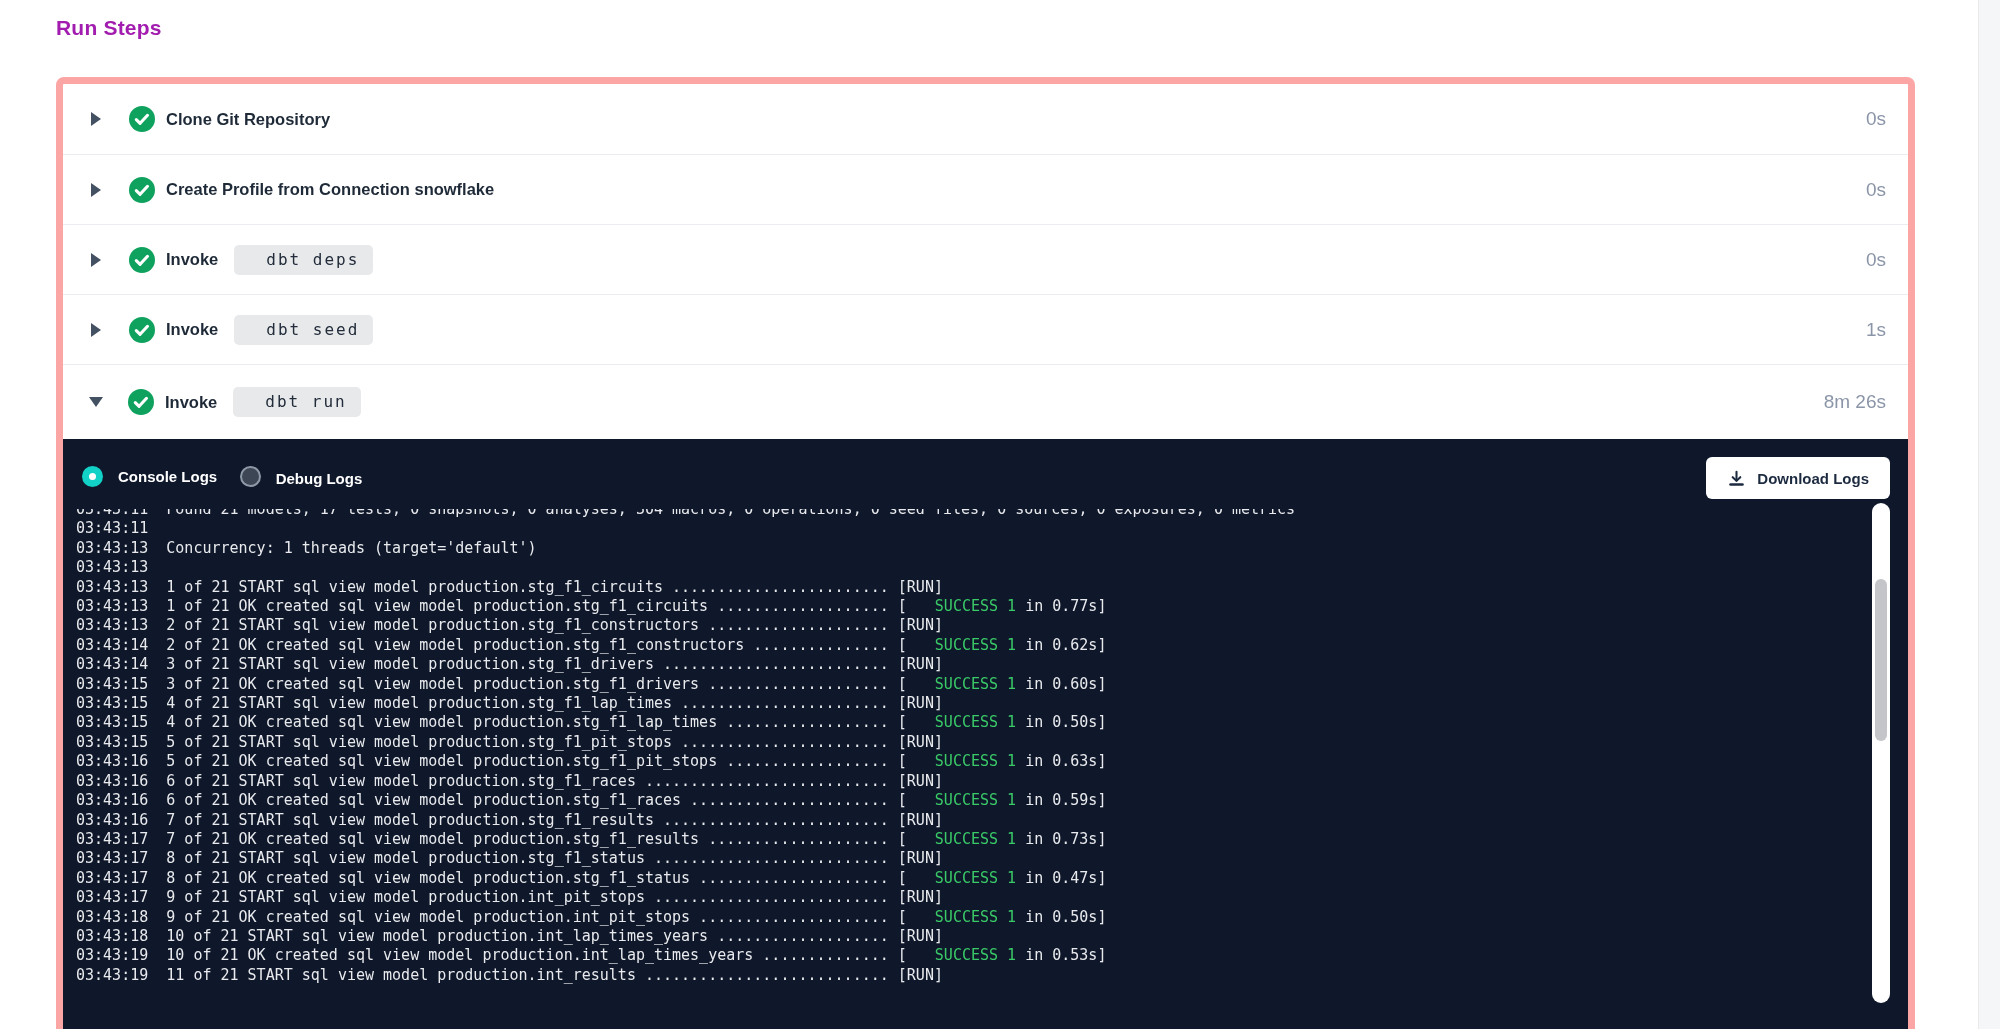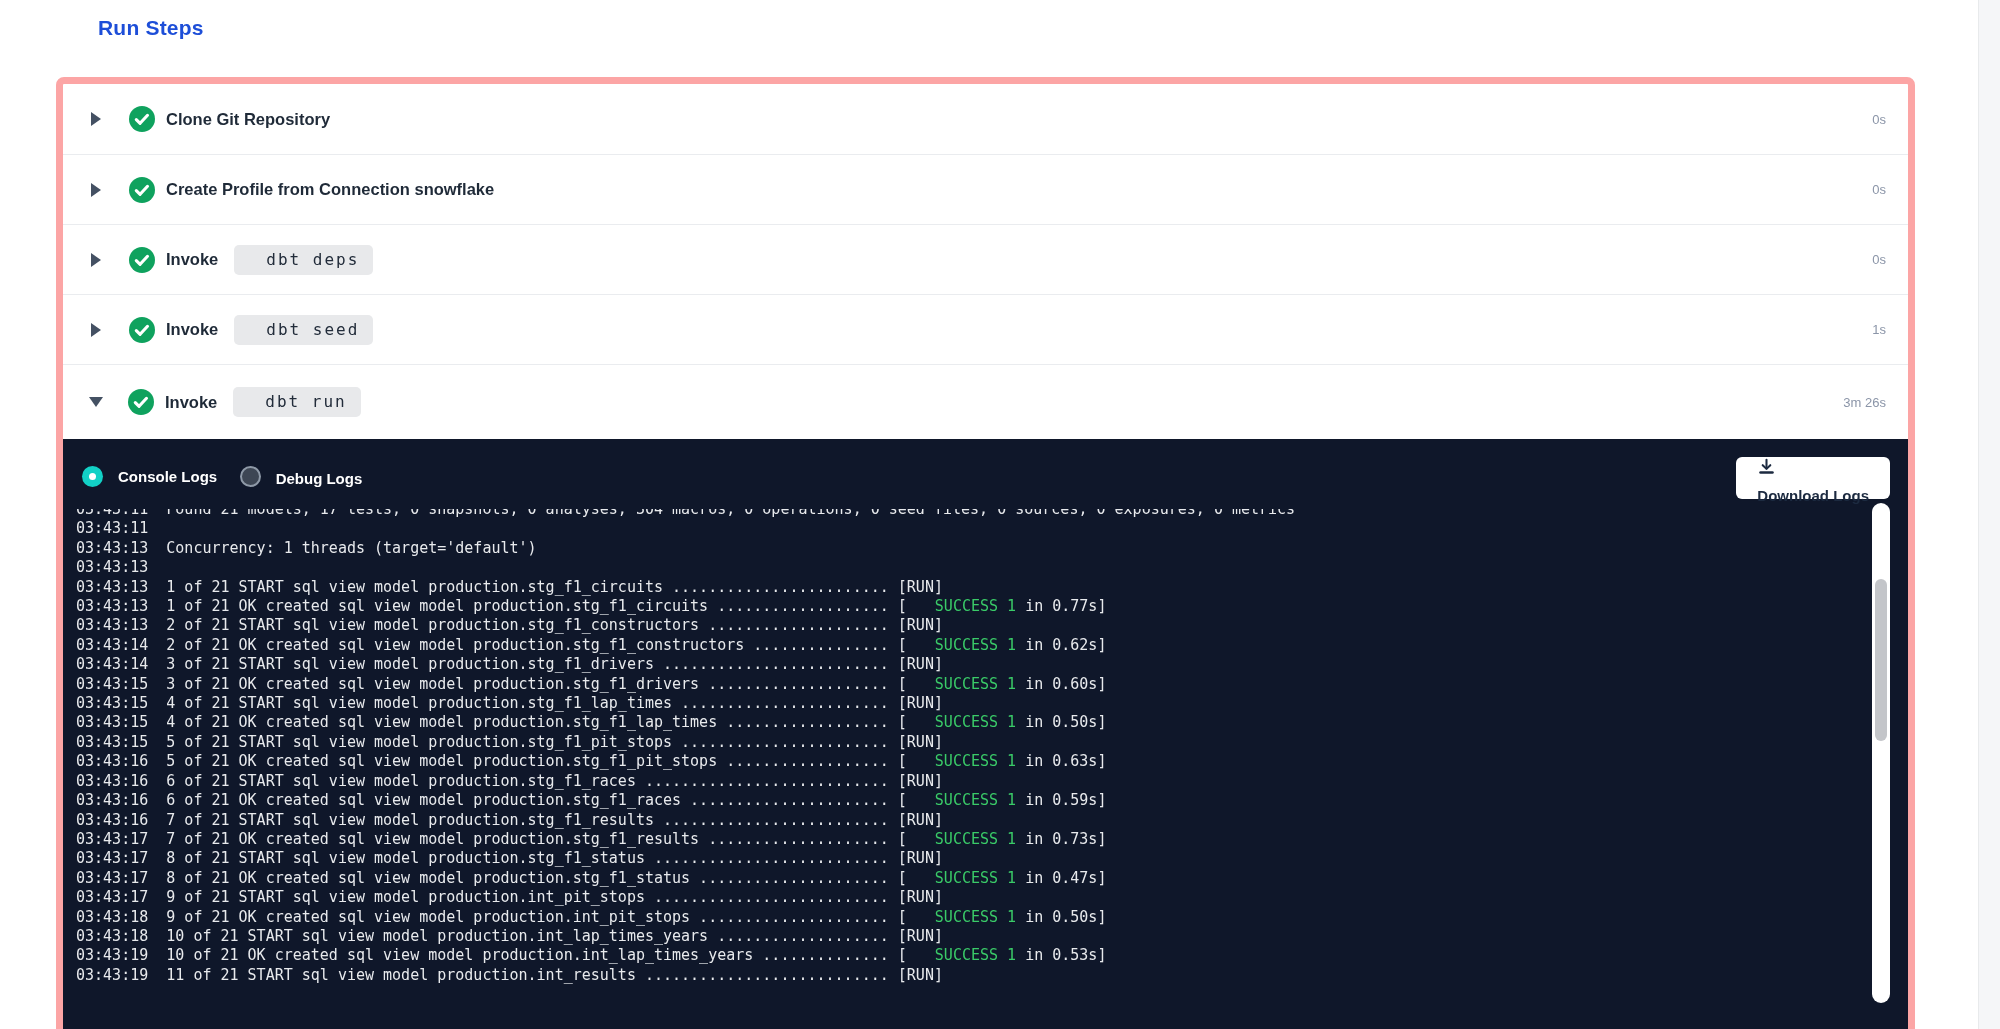--- a/index.html
+++ b/index.html
@@ -4,21 +4,21 @@
 <style>
   * { margin:0; padding:0; box-sizing:border-box; }
   html,body { width:2000px; height:1029px; }
   body {
     position:relative; background:#ffffff;
     font-family:"Liberation Sans", sans-serif;
     color:#1f2a38; overflow:hidden;
   }
   .page-title {
     position:absolute; left:56px; top:16px;
-    font-size:21px; font-weight:700; color:#1d4ed8; letter-spacing:.2px;margin-left:42px;
+    font-size:21px; font-weight:700; color:#a21caf; letter-spacing:.2px;
   }
   .right-strip {
     position:absolute; top:0; right:0; width:22px; height:1029px;
     background:#f5f6f8; border-left:1px solid #e8eaec;
   }
   .steps-card {
     position:absolute; left:56px; top:77px; width:1859px;
     background:#fff; border:7px solid #fca5a5; border-radius:8px;
   }
   .step-row {
@@ -39,21 +39,21 @@
     border-left:7px solid transparent; border-right:7px solid transparent;
     border-top:10px solid #445163; margin-right:25px; margin-left:-2px;
   }
   .check { flex:0 0 auto; width:26px; height:26px; margin-right:11px; display:flex; }
   .step-label { font-size:16.5px; font-weight:700; color:#1f2a38; }
   .cmd-badge {
     margin-left:16px; background:#e8e9eb; color:#222c3a;
     font-family:"DejaVu Sans Mono", monospace; font-size:16px; letter-spacing:2px;
     padding:5px 14px 6px 32px; border-radius:5px; white-space:pre;
   }
-  .duration { margin-left:auto; font-size:13px; color:#8b95a8; }
+  .duration { margin-left:auto; font-size:19px; color:#8b95a8; }
   
   .log-panel {
     position:relative; height:710px; background:#0f172a;
     border-radius:0 0 7px 7px; overflow:hidden;
   }
   .panel-header {
     position:absolute; top:0; left:0; right:0; height:64px;
     display:flex; align-items:center; padding:14px 18px 0 19px;
   }
   .radio-group { display:flex; align-items:center; cursor:pointer; }
@@ -61,23 +61,23 @@
   .radio { width:21px; height:21px; border-radius:50%; position:relative; flex:0 0 auto; }
   .radio.sel { background:#12d1c6; }
   .radio.sel::after {
     content:""; position:absolute; left:50%; top:50%; width:7px; height:7px;
     margin:-3.5px 0 0 -3.5px; background:#fff; border-radius:50%;
   }
   .radio.unsel { background:#3d4654; border:2.5px solid #8e99a7; }
   .radio-label { margin-left:15px; font-size:15px; font-weight:700; color:#ffffff; }
   .download-btn {
     margin-left:auto; height:42px; background:#ffffff; border:none; border-radius:6px;
-    display:flex; gap:11px; padding:0 21px;
+    display:flex; align-items:center; gap:11px; padding:0 21px;
     font-family:"Liberation Sans", sans-serif;
-    font-size:15px; font-weight:700; color:#1c2a40; cursor:pointer;flex-direction:column;
+    font-size:15px; font-weight:700; color:#1c2a40; cursor:pointer;
   }
   .log-viewport {
     position:absolute; left:0; right:40px; top:70px; bottom:28px;
     overflow:hidden; padding-left:13px;
   }
   .log-pre {
     margin-top:-9px;
     font-family:"DejaVu Sans Mono", monospace; font-size:15px; line-height:19.4px;
     color:#e8eaed; white-space:pre;
   }
@@ -154,21 +154,21 @@
   <div class="step-row expanded">
     <span class="caret down"></span>
     <span class="check">
       <svg width="26" height="26" viewBox="0 0 26 26">
         <circle cx="13" cy="13" r="13" fill="#0fa25e"></circle>
         <path d="M7.3 13.6l3.8 3.7 7.4-8" stroke="#fff" stroke-width="3.1" fill="none" stroke-linecap="round" stroke-linejoin="round"></path>
       </svg>
     </span>
     <span class="step-label">Invoke</span>
     <code class="cmd-badge">dbt run</code>
-    <span class="duration">3m 26s</span>
+    <span class="duration">8m 26s</span>
   </div>
 </div>
 
   <div class="log-panel">
     <div class="panel-header">
       <div id="radio-container">
   <span class="radio-group" style="display:inline-flex;align-items:center;">
     <span class="radio sel"></span>
     <span class="radio-label">Console Logs</span>
   </span>

